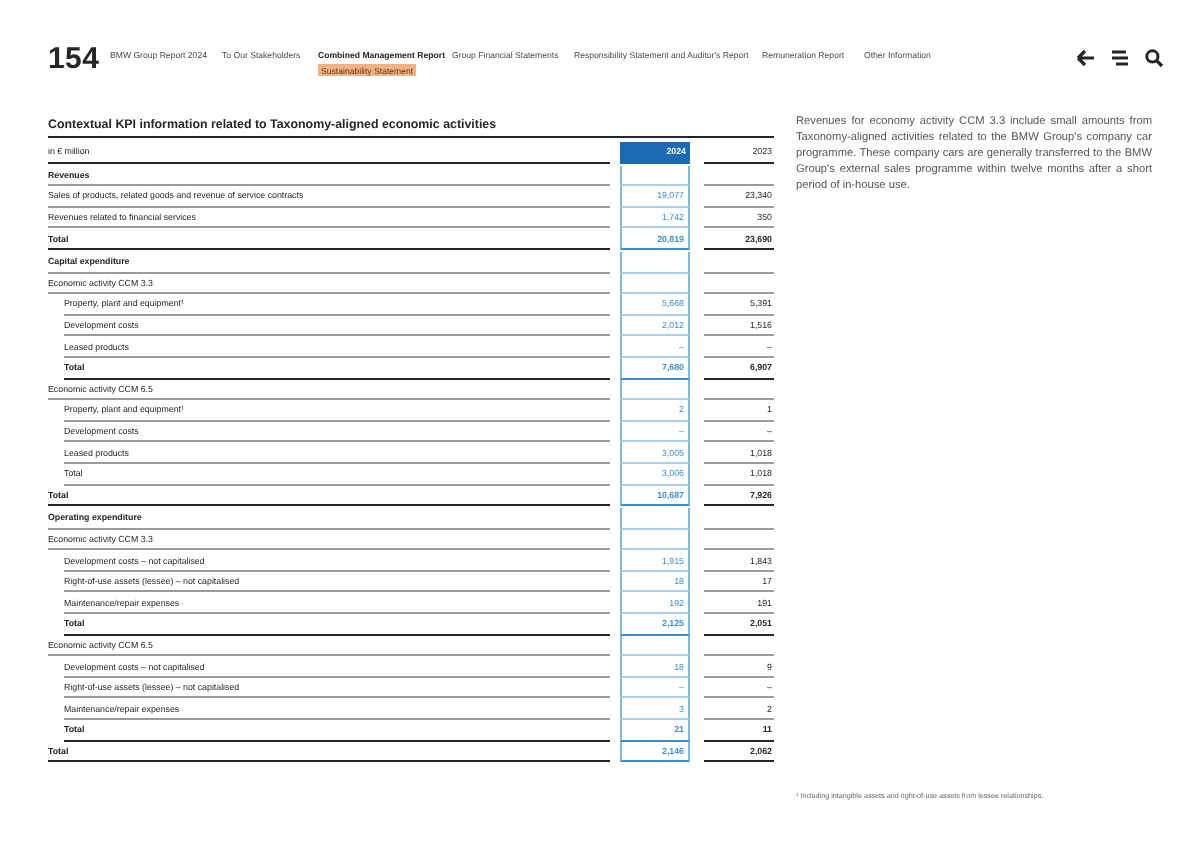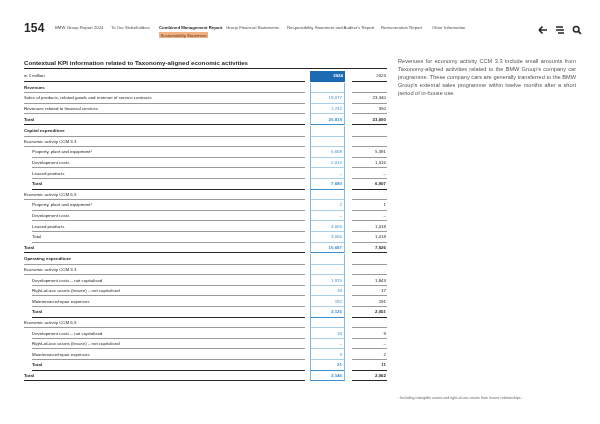--- a/index.html
+++ b/index.html
@@ -1,20 +1,20 @@
 <!DOCTYPE html>
 <html><head>
 <meta charset="utf-8">
 <style>
   * { margin: 0; padding: 0; box-sizing: border-box; }
   html, body { width: 600px; height: 424px; background: #ffffff; overflow: hidden; }
   body { font-family: "Liberation Sans", "DejaVu Sans", sans-serif; color: #262626; position: relative; }
 
   
-  .page-num { position: absolute; left: 24px; top: 21px; font-size: 12px; font-weight: bold; color: #262626; letter-spacing: 0.2px; }
+  .page-num { position: absolute; left: 24px; top: 21px; font-size: 15px; font-weight: bold; color: #262626; letter-spacing: 0.2px; }
   .nav-item { position: absolute; white-space: nowrap; font-size: 4.3px; color: #4a4a4a; cursor: pointer; }
   .nav-item.active { font-weight: bold; color: #262626; }
   .nav-sub { position: absolute; left: 159px; top: 32px; font-size: 4.3px; background: #f4b183; color: #5a3a1e; padding: 0.5px 1.5px; white-space: nowrap; cursor: pointer; }
   .icons { position: absolute; left: 538px; top: 21px; display: flex; gap: 7px; align-items: center; }
   .icon { width: 10px; height: 10px; display: inline-block; cursor: pointer; }
 
   
   .tbl-title { position: absolute; left: 24px; top: 59px; width: 363px; font-size: 6.2px; font-weight: bold; color: #262626; padding-bottom: 2px; border-bottom: 1px solid #262626; }
   .tbl { position: absolute; left: 24px; top: 71px; width: 363px; }
   .row { position: relative; height: 10.6px; font-size: 4.4px; display: flex; align-items: center; }

